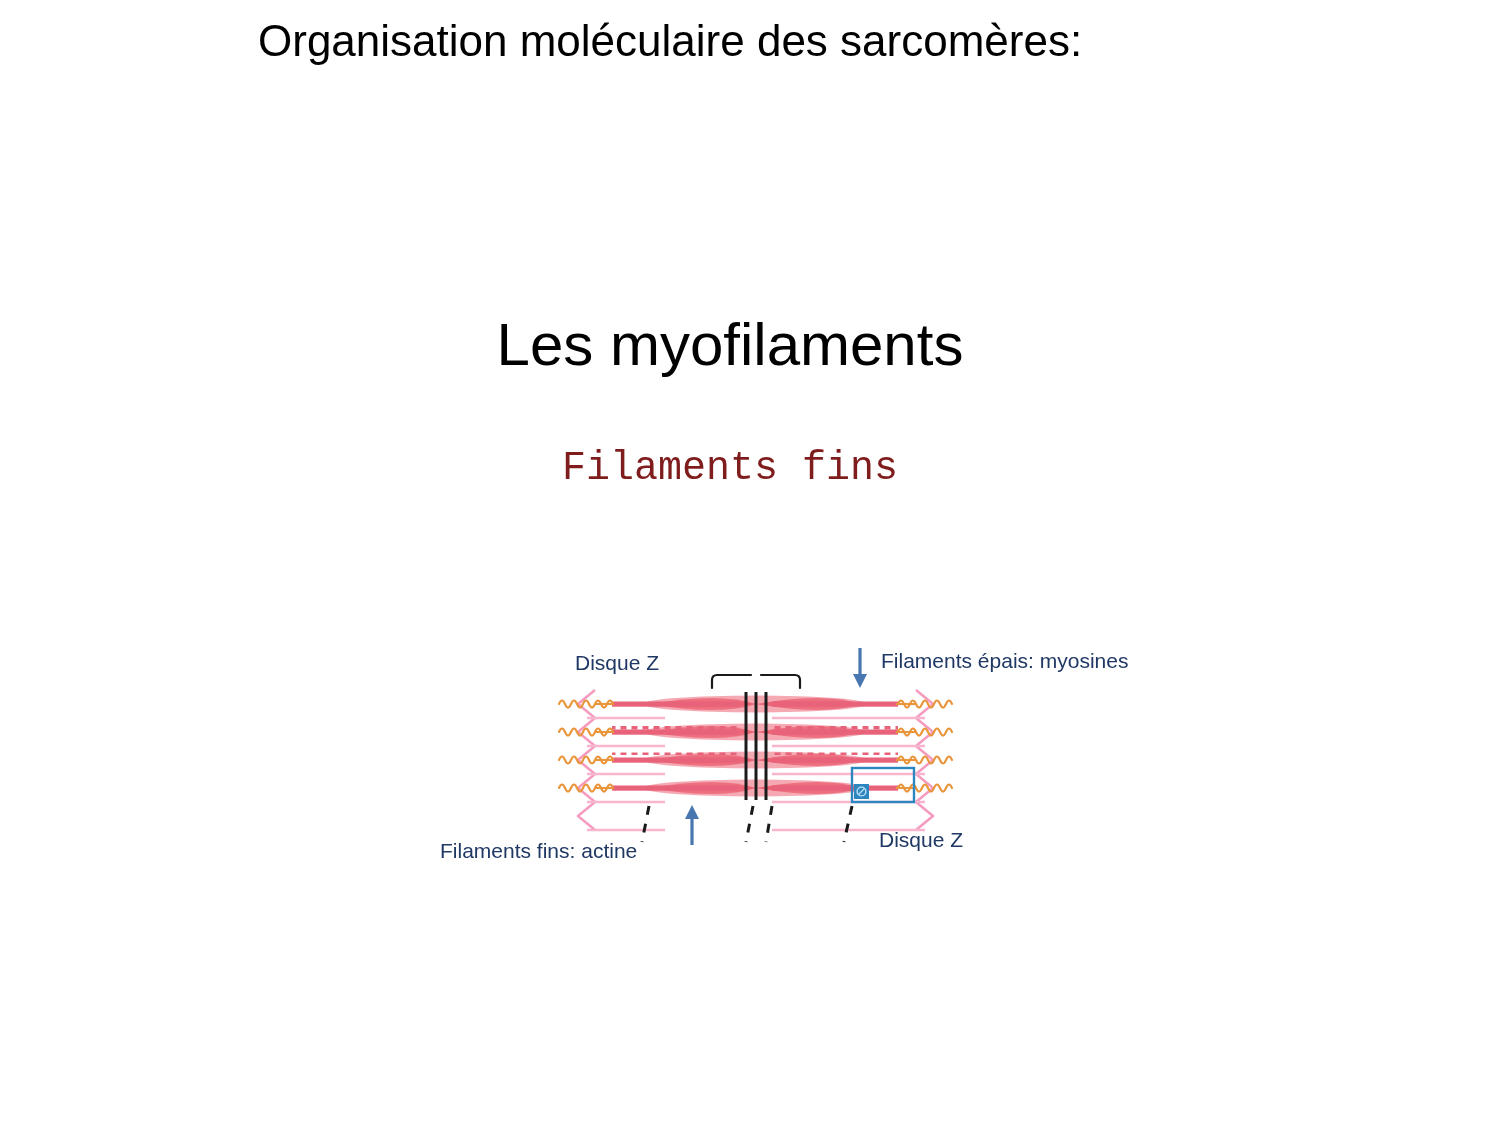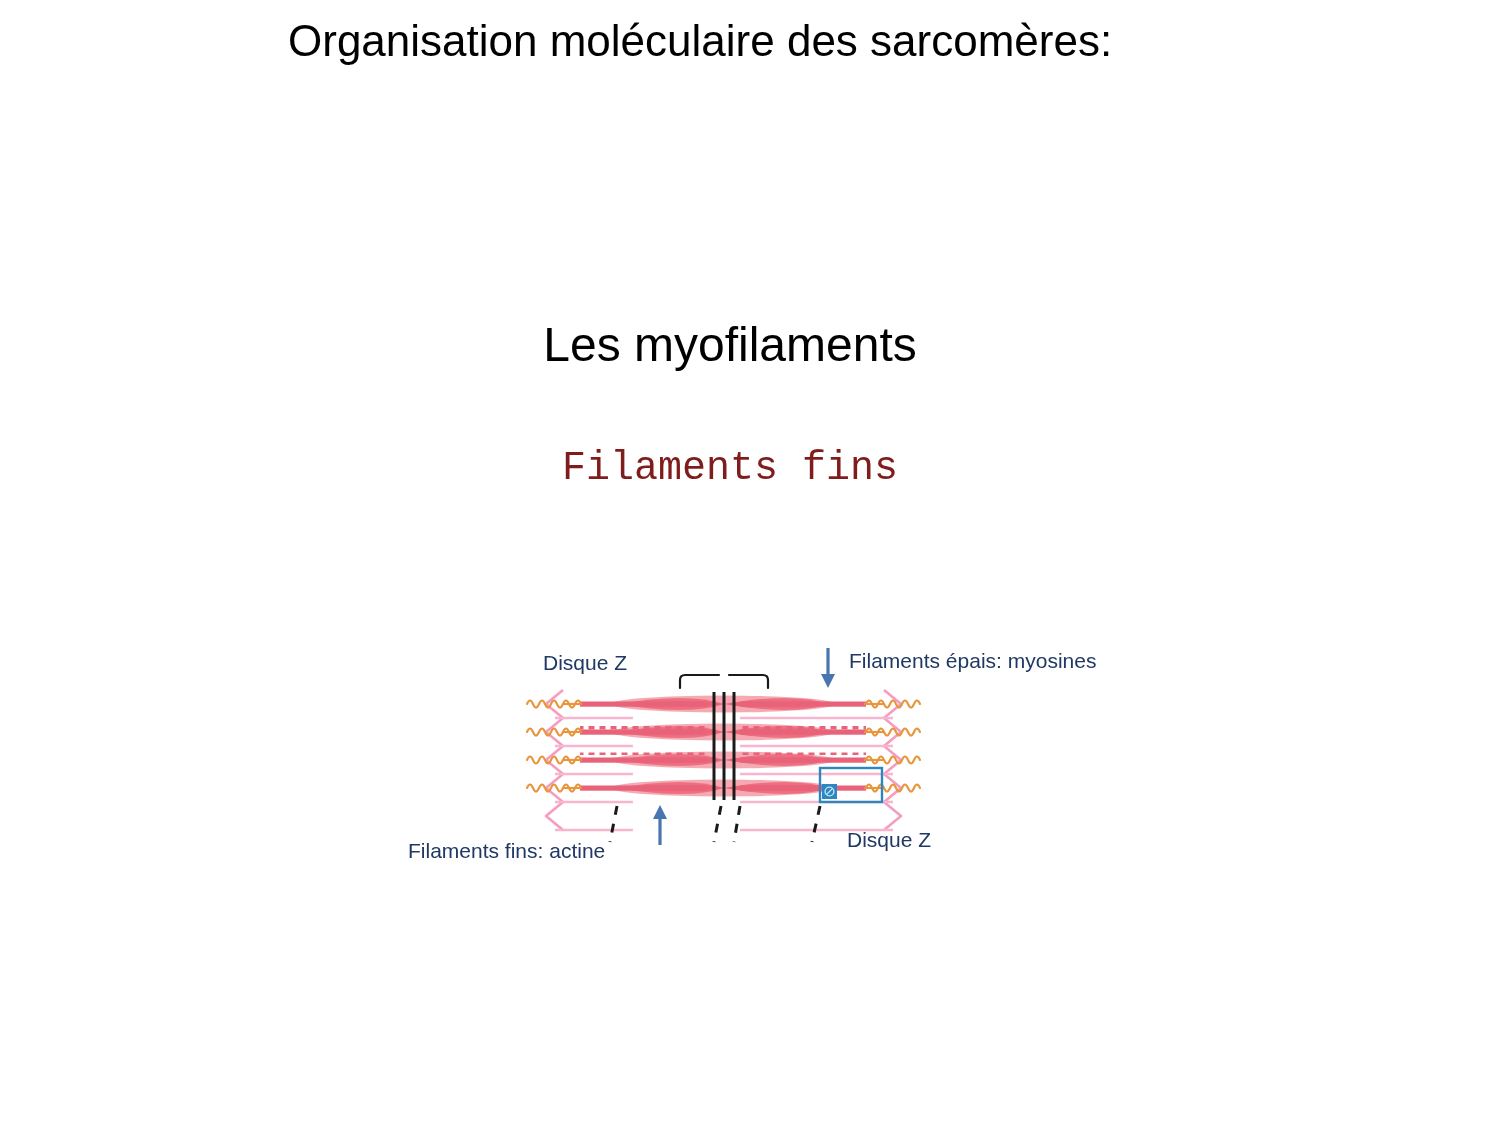--- a/index.html
+++ b/index.html
@@ -29,32 +29,31 @@
     position: absolute;
     left: 258px;
     top: 14px;
     width: 1000px;
     font-family: "Liberation Sans", sans-serif;
     font-size: 44px;
     line-height: 54px;
     font-weight: 400;
     color: #000000;
     white-space: nowrap;
-    margin-left: 30px;
   }
 
   
   .heading-main {
     position: absolute;
     left: 0;
     top: 316px;
     width: 1460px;
     text-align: center;
     font-family: "Liberation Sans", sans-serif;
-    font-size: 48px;
+    font-size: 60px;
     line-height: 58px;
     font-weight: 400;
     color: #000000;
   }
   .subheads {
     position: absolute;
     left: 0;
     top: 440px;
     width: 1460px;
     text-align: center;
@@ -62,21 +61,21 @@
     font-size: 40px;
     line-height: 58px;
     font-weight: 400;
     color: #7f1d1d;
   }
   .subheads div { display: block; }
 
   
   .figure {
     position: absolute;
-    left: 388px;
+    left: 420px;
     top: 630px;
     width: 790px;
     height: 250px;
   }
   .figure svg { display: block; }
 
   
 </style>
 </head>
 <body>

